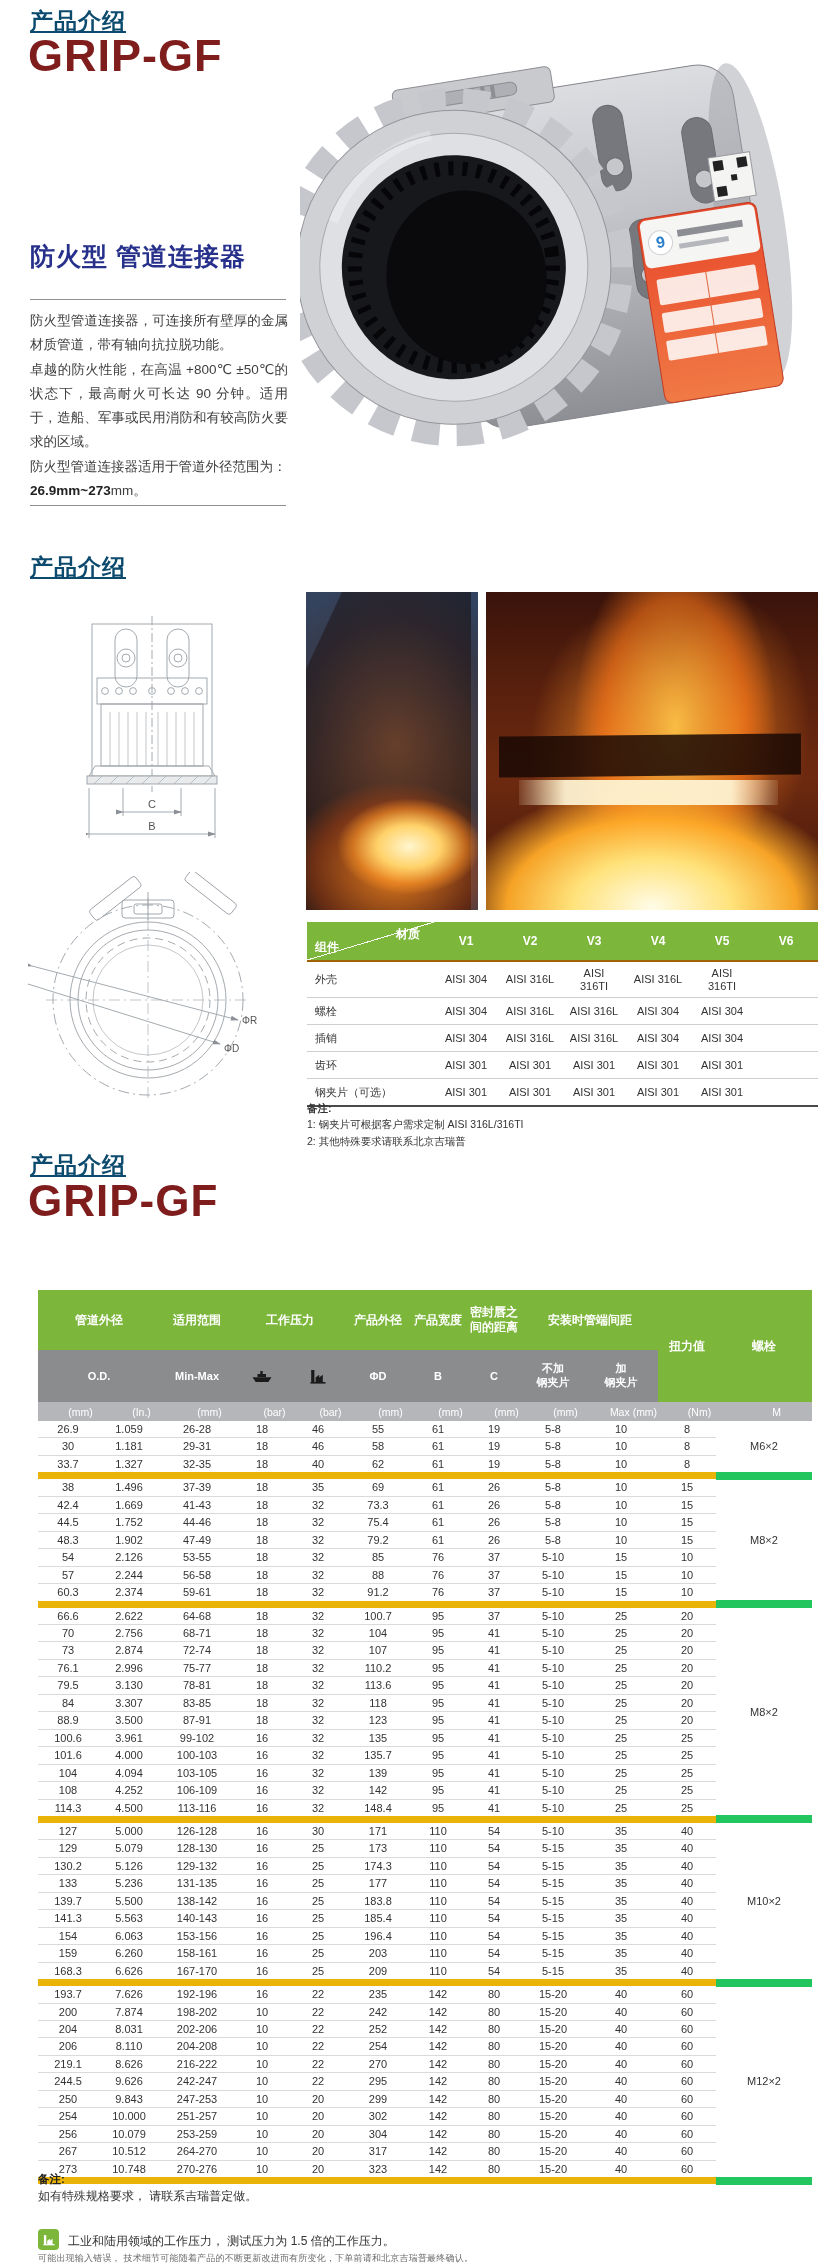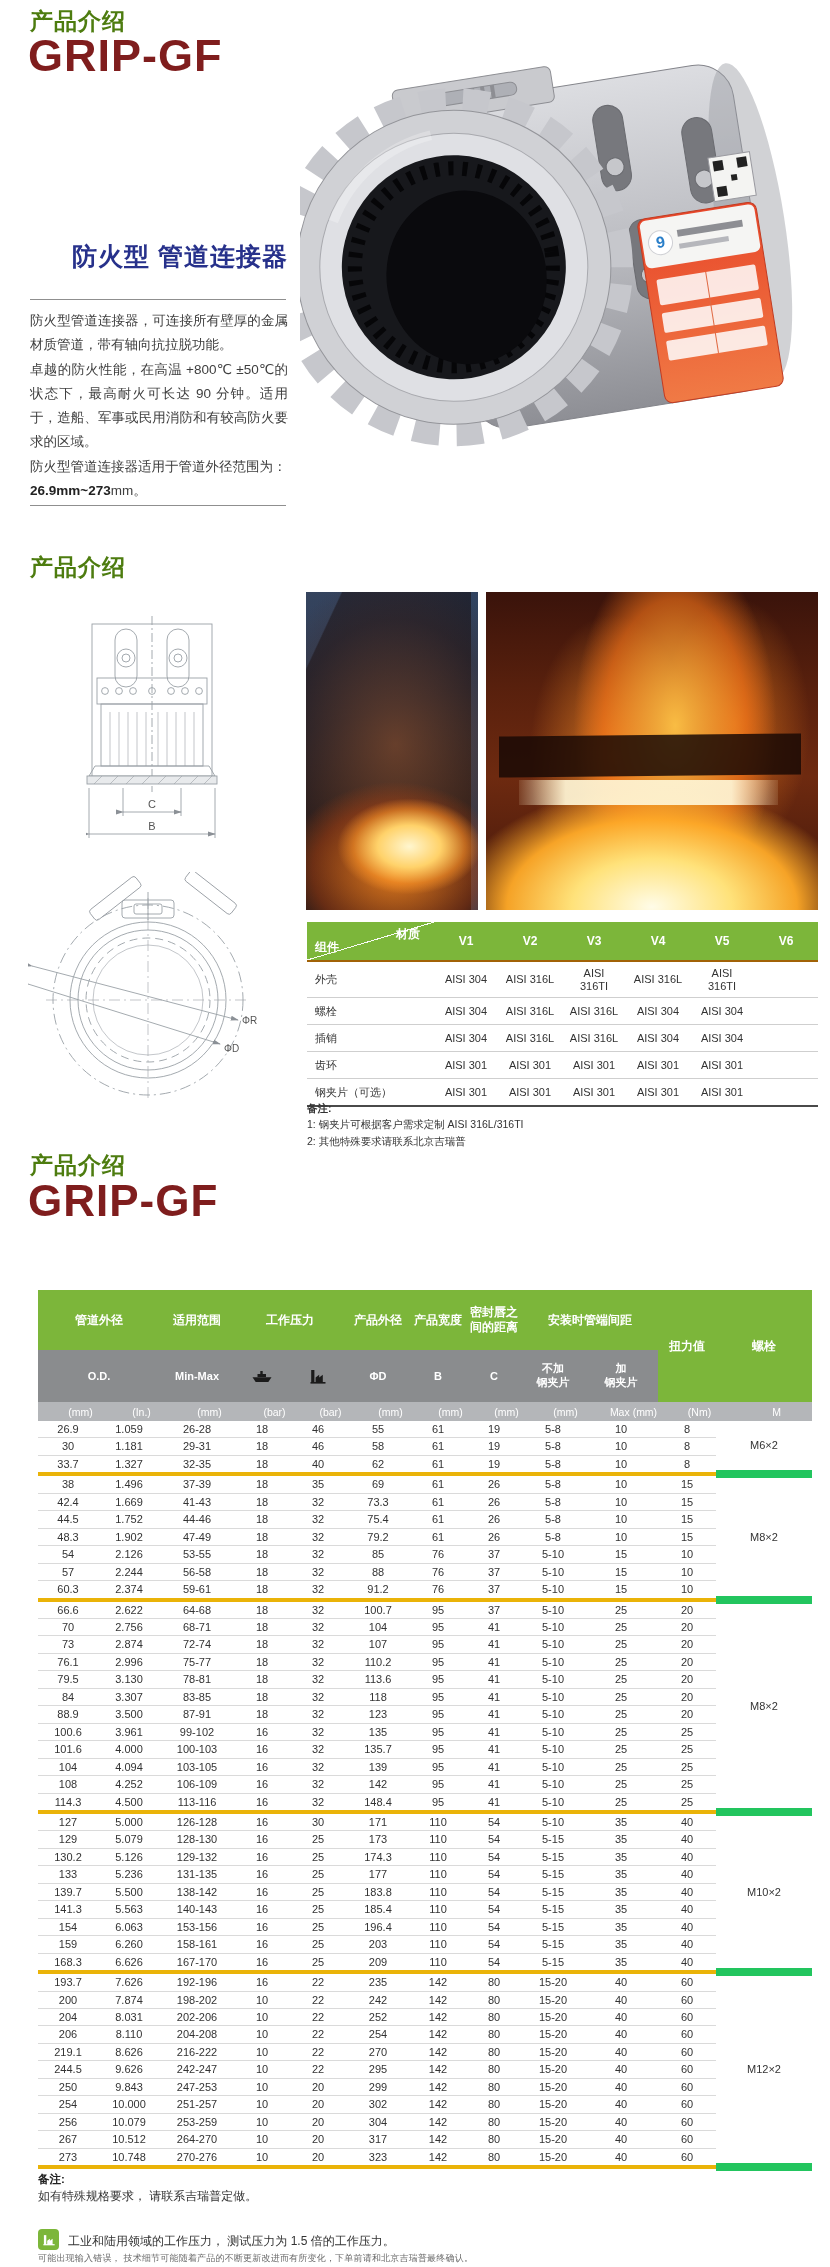--- a/index.html
+++ b/index.html
@@ -1,21 +1,21 @@
 <!DOCTYPE html>
 <html lang="zh"><head>
 <meta charset="utf-8">
 <style>
   html,body{margin:0;padding:0;background:#fafafa;}
   .page{position:relative;width:830px;height:2267px;background:#fff;outline:1px solid #e3e3e3;
         font-family:"Liberation Sans","DejaVu Sans",sans-serif;overflow:hidden;}
   .abs{position:absolute;}
-  .eyebrow{font-size:23px;color:#4d7c0f;font-weight:600;letter-spacing:1px;}
+  .eyebrow{font-size:23px;color:#0c4a6e;font-weight:600;letter-spacing:1px;text-decoration:underline;}
   .brand{font-size:45px;font-weight:700;color:#7f1d1d;letter-spacing:1px;}
-  .h-blue{font-size:25px;font-weight:800;color:#27318b;letter-spacing:1px;margin-left:42px;}
+  .h-blue{font-size:25px;font-weight:800;color:#27318b;letter-spacing:1px;}
   .divider{height:1px;background:#8f8f8f;}
   .paras{width:258px;font-size:13.5px;color:#3e3e3e;line-height:1.8;text-align:justify;}
   .paras p{margin:0;}
   .range-line{font-size:13.5px;color:#3e3e3e;margin-top:2px;}
   .range-line b{color:#222;}
 
   
   .fire1{background:
      radial-gradient(90px 60px at 60% 80%, #fff6cf, #ffd26a 35%, rgba(255,150,40,.55) 62%, rgba(0,0,0,0) 80%),
      radial-gradient(150px 120px at 52% 88%, rgba(255,140,30,.85), rgba(190,70,15,.45) 55%, rgba(0,0,0,0) 75%),
@@ -53,21 +53,21 @@
 
   
   .spec{width:774px;font-size:11px;}
   .spec th{font-weight:bold;vertical-align:middle;padding:0;}
   .spec .h1 th{background:#7cb63a;color:#fff;font-size:12px;height:60px;font-weight:bold;}
   .spec .h2 th{background:#8a8c8e;color:#fff;font-size:11px;height:52px;font-weight:bold;}
   .spec .h3 th{background:#b4b6b9;color:#fff;font-size:10.5px;height:19px;font-weight:normal;padding-left:25px;}
   .pre{white-space:pre-line;line-height:1.25;}
   .spec td{padding:0;text-align:center;color:#333;height:16.45px;line-height:16.45px;}
   .spec td.c{border-bottom:1px solid #dadada;}
-  .spec td.gend{border-bottom:4px solid #eab308;}
+  .spec td.gend{border-bottom:7px solid #eab308;}
   .spec td.bolt{border-bottom:8px solid #22c55e;font-size:11px;text-align:center;}
 
   
   .fnote-title{font-size:11.5px;font-weight:bold;color:#222;}
   .fnote-line{font-size:12px;color:#333;}
   .icon-row{display:flex;align-items:center;gap:9px;font-size:12px;color:#333;}
   .gicon{width:21px;height:21px;border-radius:4px;background:#7cb63a;display:flex;align-items:center;justify-content:center;flex:0 0 21px;}
   .disclaimer{font-size:9px;color:#6b6b6b;letter-spacing:.2px;}
   svg{display:block;}
 </style>

